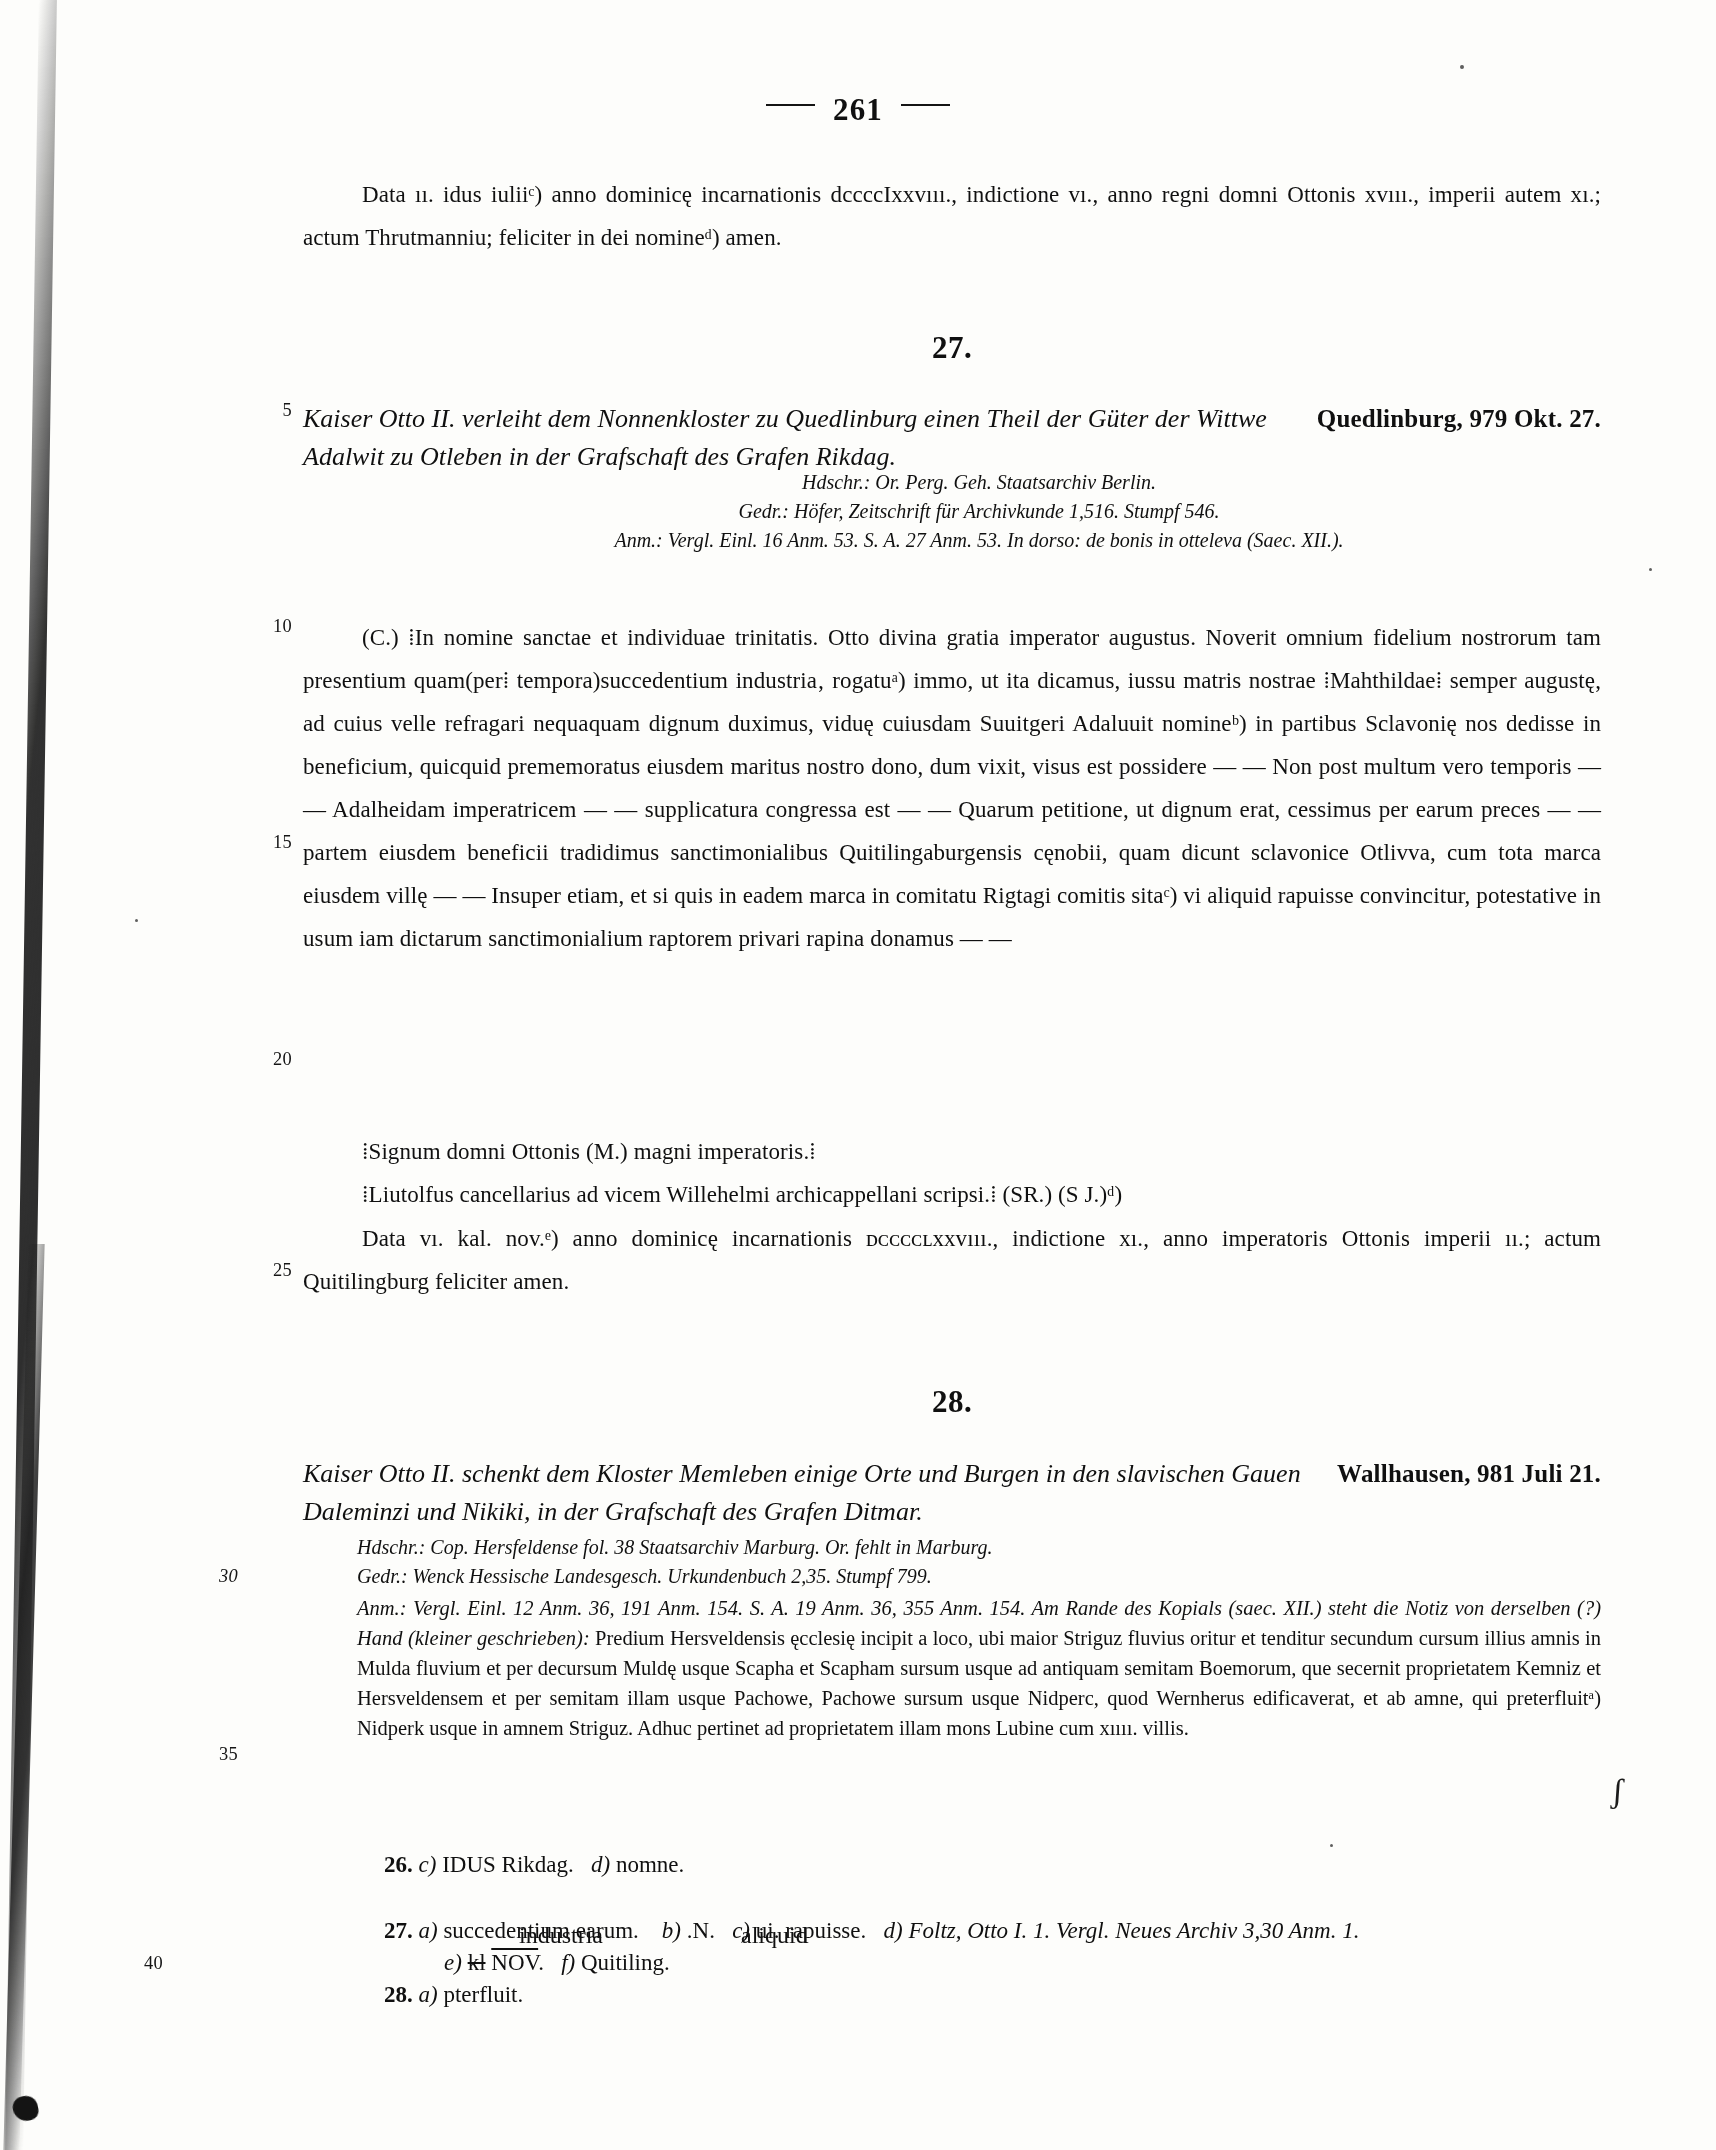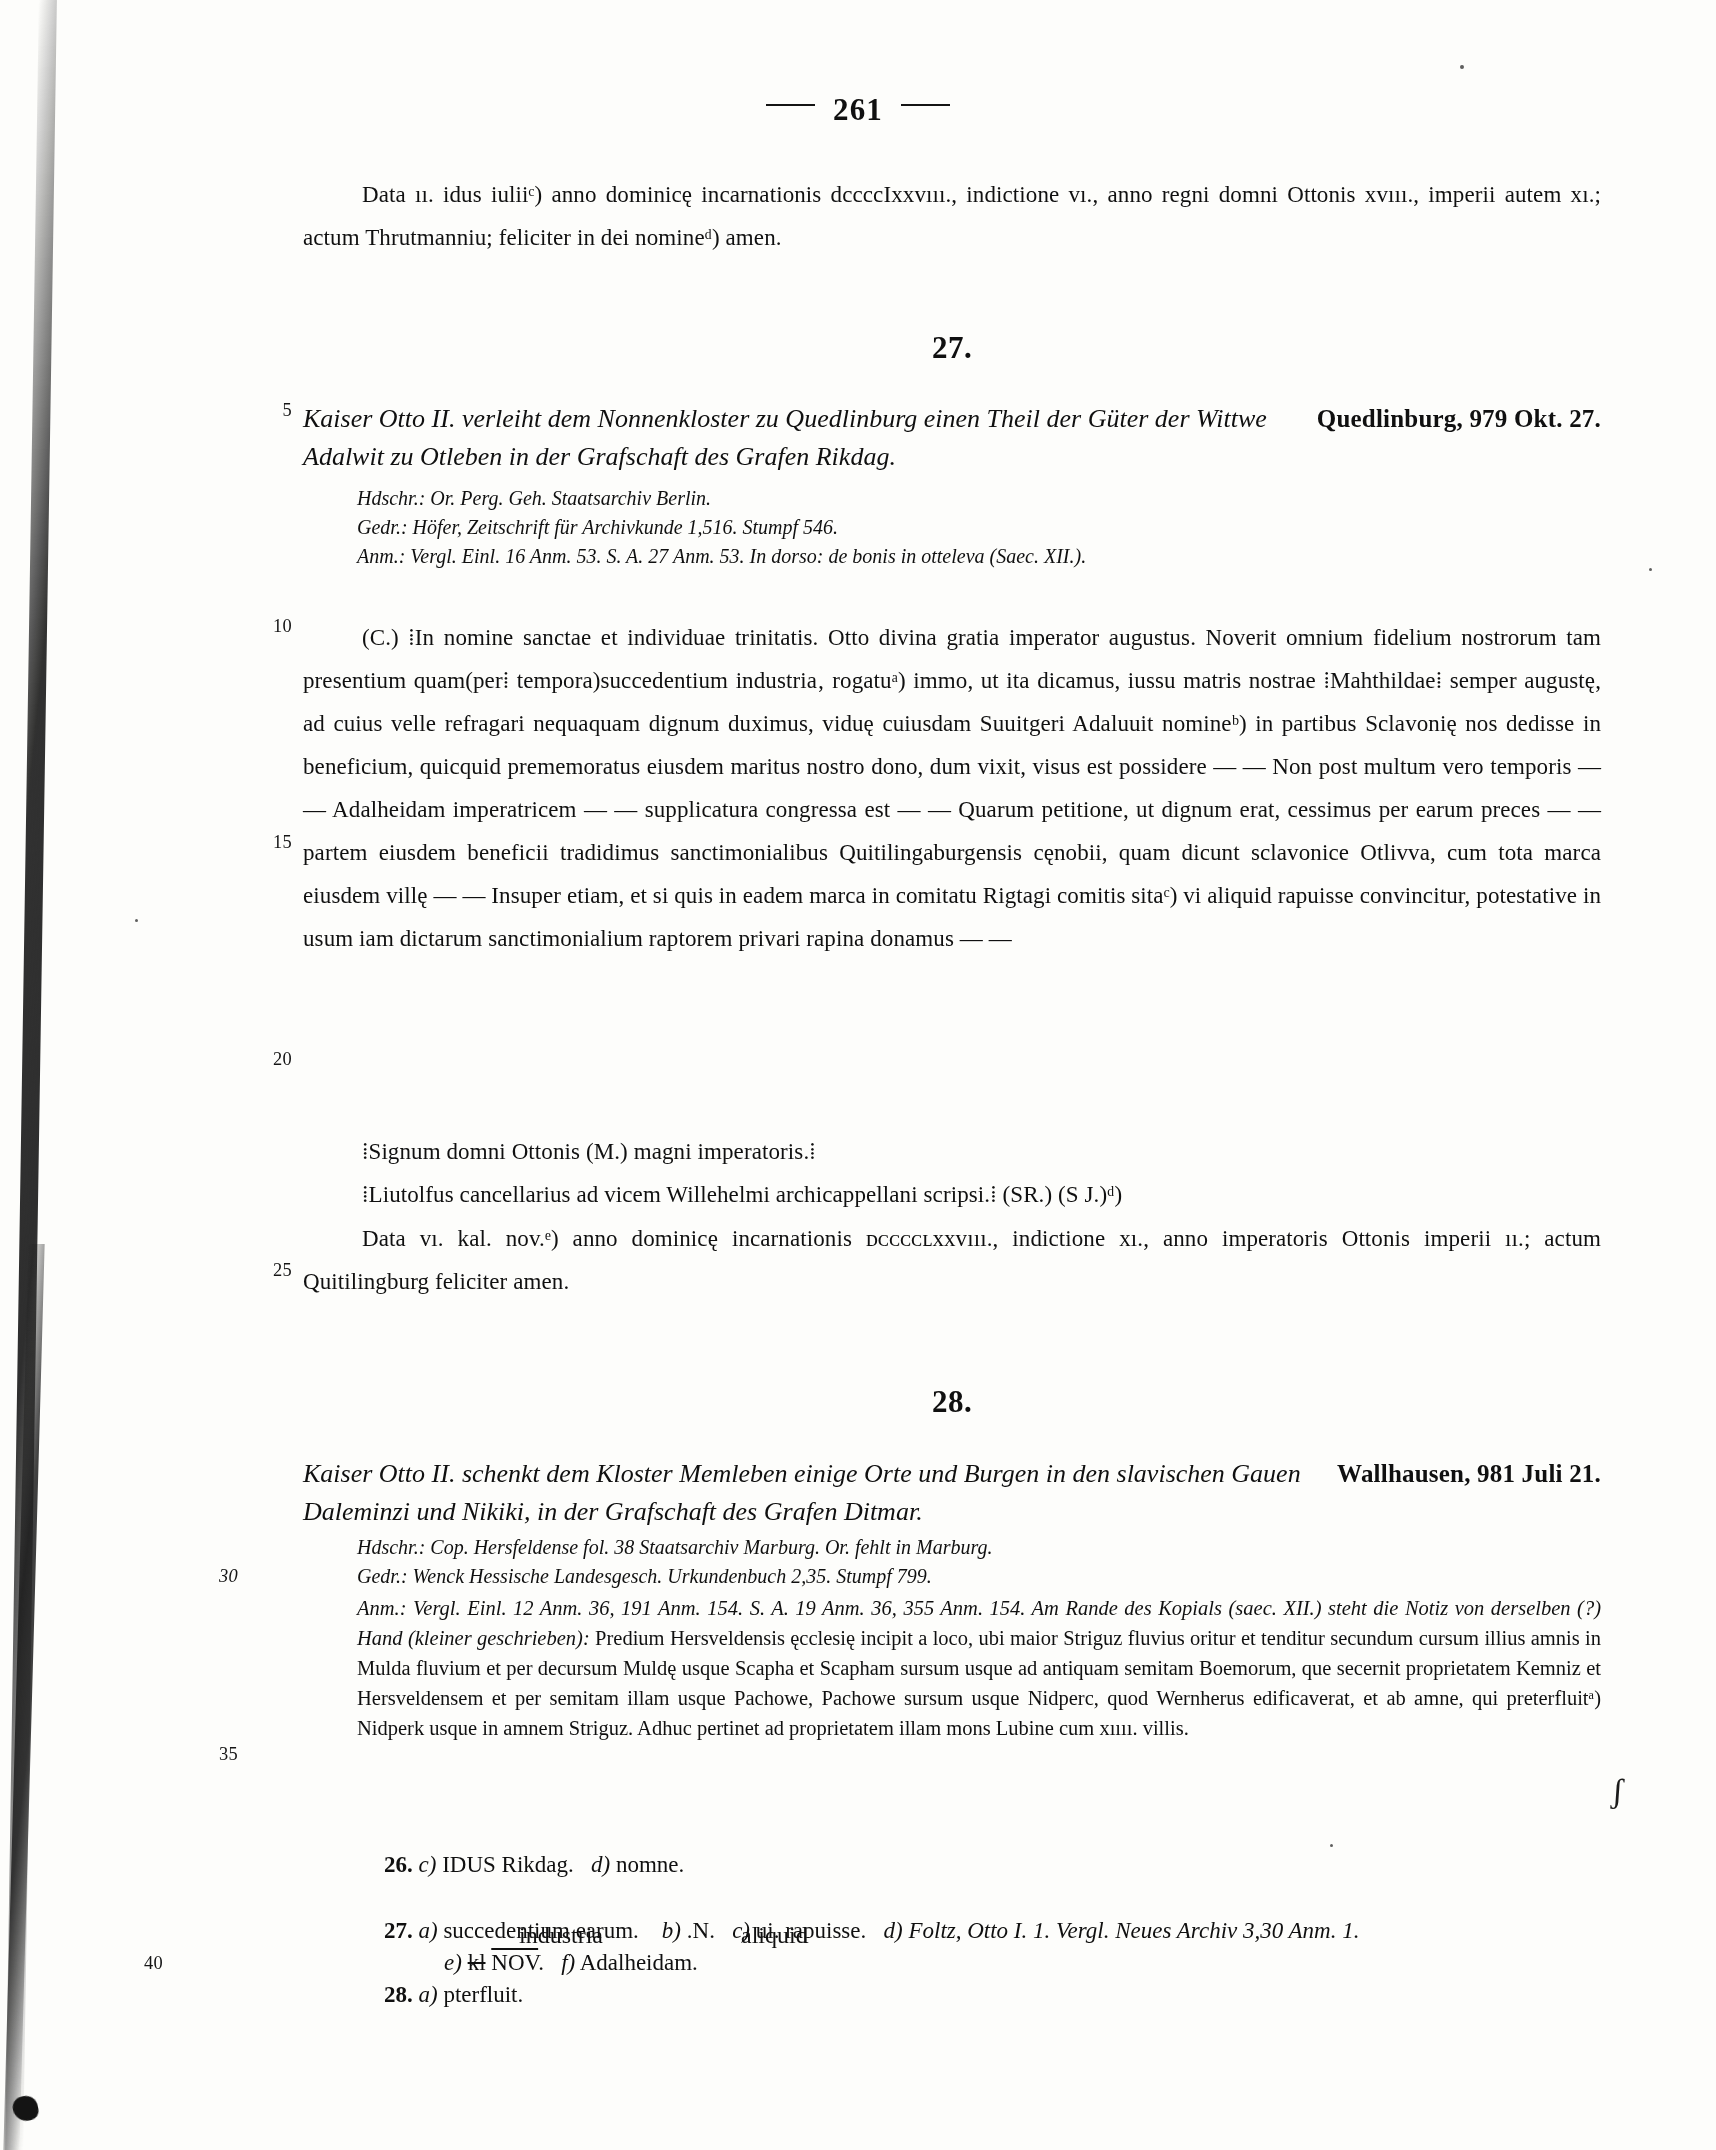--- a/index.html
+++ b/index.html
@@ -210,21 +210,21 @@
       <div class="sec-num">27.</div>
     </div>
 
     <div class="col" style="top:400px;">
       <span class="lineno">5</span>
       <div class="regest">
         <span class="place">Quedlinburg, 979 Okt. 27.</span><span>Kaiser Otto II. verleiht dem Nonnenkloster zu Quedlinburg einen Theil der Güter der Wittwe Adalwit zu Otleben in der Grafschaft des Grafen Rikdag.</span>
       </div>
     </div>
 
-    <div class="col" style="top:484px;">
+    <div class="col" style="top:468px;text-align:center;">
       <div class="apparatus">Hdschr.: Or. Perg. Geh. Staatsarchiv Berlin.</div>
       <div class="apparatus">Gedr.: Höfer, Zeitschrift für Archivkunde 1,516.  Stumpf 546.</div>
       <div class="apparatus">Anm.: Vergl. Einl. 16 Anm. 53.  S. A. 27 Anm. 53.  In dorso: de bonis in otteleva (Saec. XII.).</div>
     </div>
 
     <div class="col" style="top:616px;">
       <span class="lineno" style="top:0px;">10</span>
       <span class="lineno" style="top:216px;">15</span>
       <span class="lineno" style="top:433px;">20</span>
       <p class="body indent">(C.) ⁞In nomine sanctae et individuae trinitatis.  Otto divina gratia imperator augustus.  Noverit omnium fidelium nostrorum tam presentium quam(per⁞ tempora)succedentium industria‚ rogatuᵃ) immo, ut ita dicamus, iussu matris nostrae ⁞Mahthildae⁞ semper augustę, ad cuius velle refragari nequaquam dignum duximus, viduę cuiusdam Suuitgeri Adaluuit nomineᵇ) in partibus Sclavonię nos dedisse in beneficium, quicquid prememoratus eiusdem maritus nostro dono, dum vixit, visus est possidere — — Non post multum vero temporis — — Adalheidam imperatricem — — supplicatura congressa est — — Quarum petitione, ut dignum erat, cessimus per earum preces — — partem eiusdem beneficii tradidimus sanctimonialibus Quitilingaburgensis cęnobii, quam dicunt sclavonice Otlivva, cum tota marca eiusdem villę — — Insuper etiam, et si quis in eadem marca in comitatu Rigtagi comitis sitaᶜ) vi aliquid rapuisse convincitur, potestative in usum iam dictarum sanctimonialium raptorem privari rapina donamus — —</p>
@@ -299,21 +299,21 @@
           <span class="it">Foltz, Otto I. 1. Vergl. Neues Archiv 3,30 Anm. 1.</span>
         </div>
 
         <div class="fn-row" style="padding-left:141px;">
           <span class="lineno" style="top:0px;left:-178px;">40</span>
           <span class="it">e)</span>
           <span class="strike">kl</span>
           <span class="overline">NOV</span><span>.</span>
           &nbsp;
           <span class="it">f)</span>
-          <span>Adalheidam.</span>
+          <span>Quitiling.</span>
         </div>
 
         <div class="fn-row" style="padding-left:81px;">
           <span class="num">28.</span>
           <span class="it">a)</span>
           <span>pterfluit.</span>
         </div>
 
       </div>
     </div>

